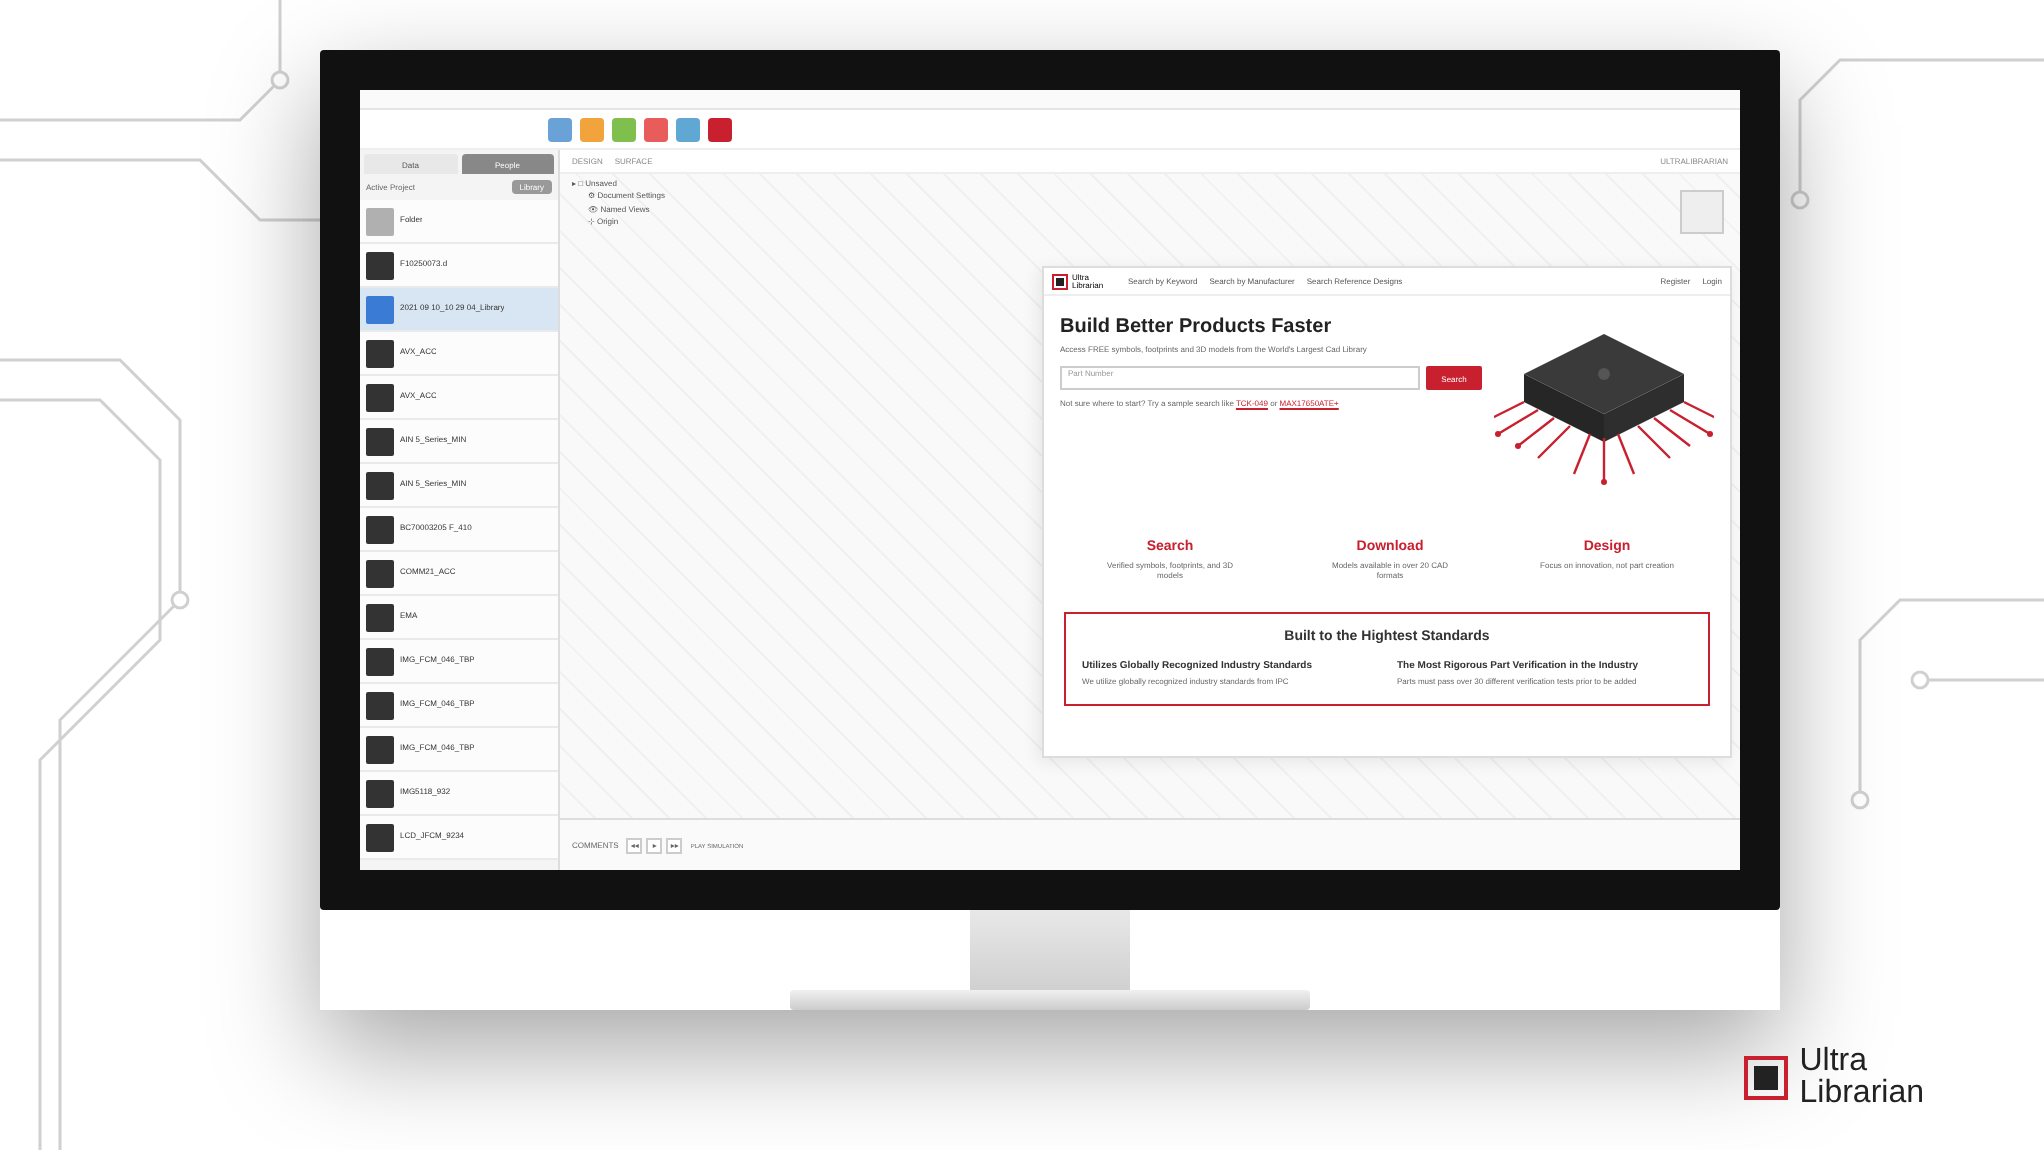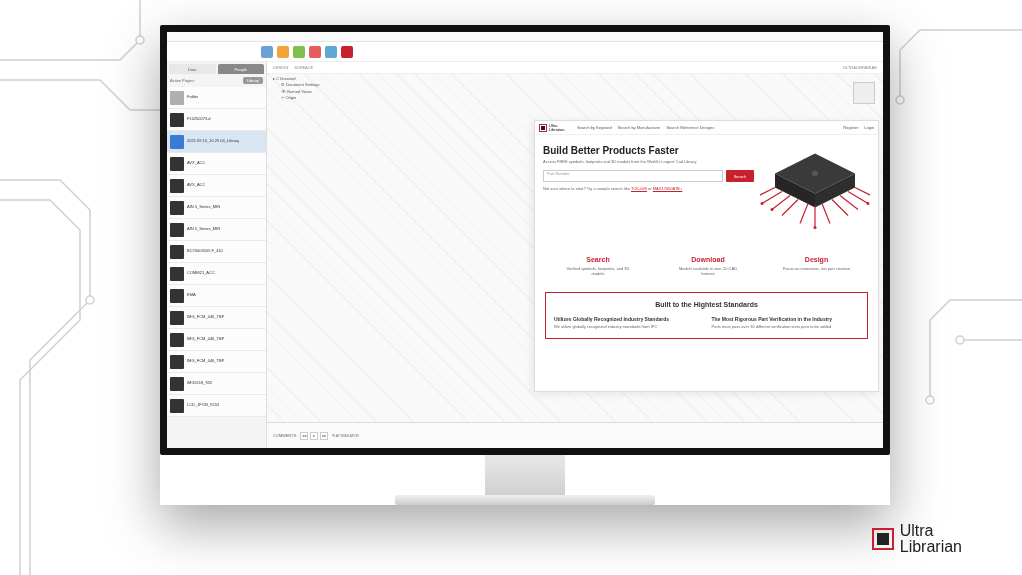--- a/index.html
+++ b/index.html
@@ -1,20 +1,20 @@
 <!DOCTYPE html>
 <html><head>
 <meta charset="utf-8">
 <style>
 *{margin:0;padding:0;box-sizing:border-box;font-family:Arial,Helvetica,sans-serif}
 body{background:#fff;width:1022px;height:575px;overflow:hidden;position:relative}
 .circuit-bg{position:absolute;inset:0;z-index:0}
 .circuit-bg svg{width:100%;height:100%}
 .monitor{position:absolute;left:160px;top:25px;width:730px;height:480px;z-index:10;box-shadow:0 20px 50px rgba(0,0,0,.35)}
-.bezel{width:100%;height:430px;background:#111;padding:7px;border-radius:2px}
+.bezel{width:100%;height:430px;background:#111;padding:20px;border-radius:2px}
 .screen{width:100%;height:100%;background:#f7f7f7;font-size:6px;display:flex;flex-direction:column}
 .titlebar{height:10px;background:#fafafa;border-bottom:1px solid #e5e5e5}
 .topbar{height:20px;background:#fff;display:flex;align-items:center;padding:0 4px;gap:10px;border-bottom:1px solid #eee}
 .toolbar-icons{display:flex;gap:4px;margin-left:90px}
 .tb-icon{width:12px;height:12px;border-radius:2px}
 .main{flex:1;display:flex;min-height:0}
 .left-panel{width:100px;background:#f4f4f4;border-right:1px solid #ddd;display:flex;flex-direction:column}
 .tabs{display:flex;height:12px;gap:2px;padding:2px 2px 0}
 .tab{flex:1;background:#e8e8e8;font-size:4px;display:flex;align-items:center;justify-content:center;color:#555;border-radius:2px 2px 0 0}
 .tab.active{background:#888;color:#fff}

